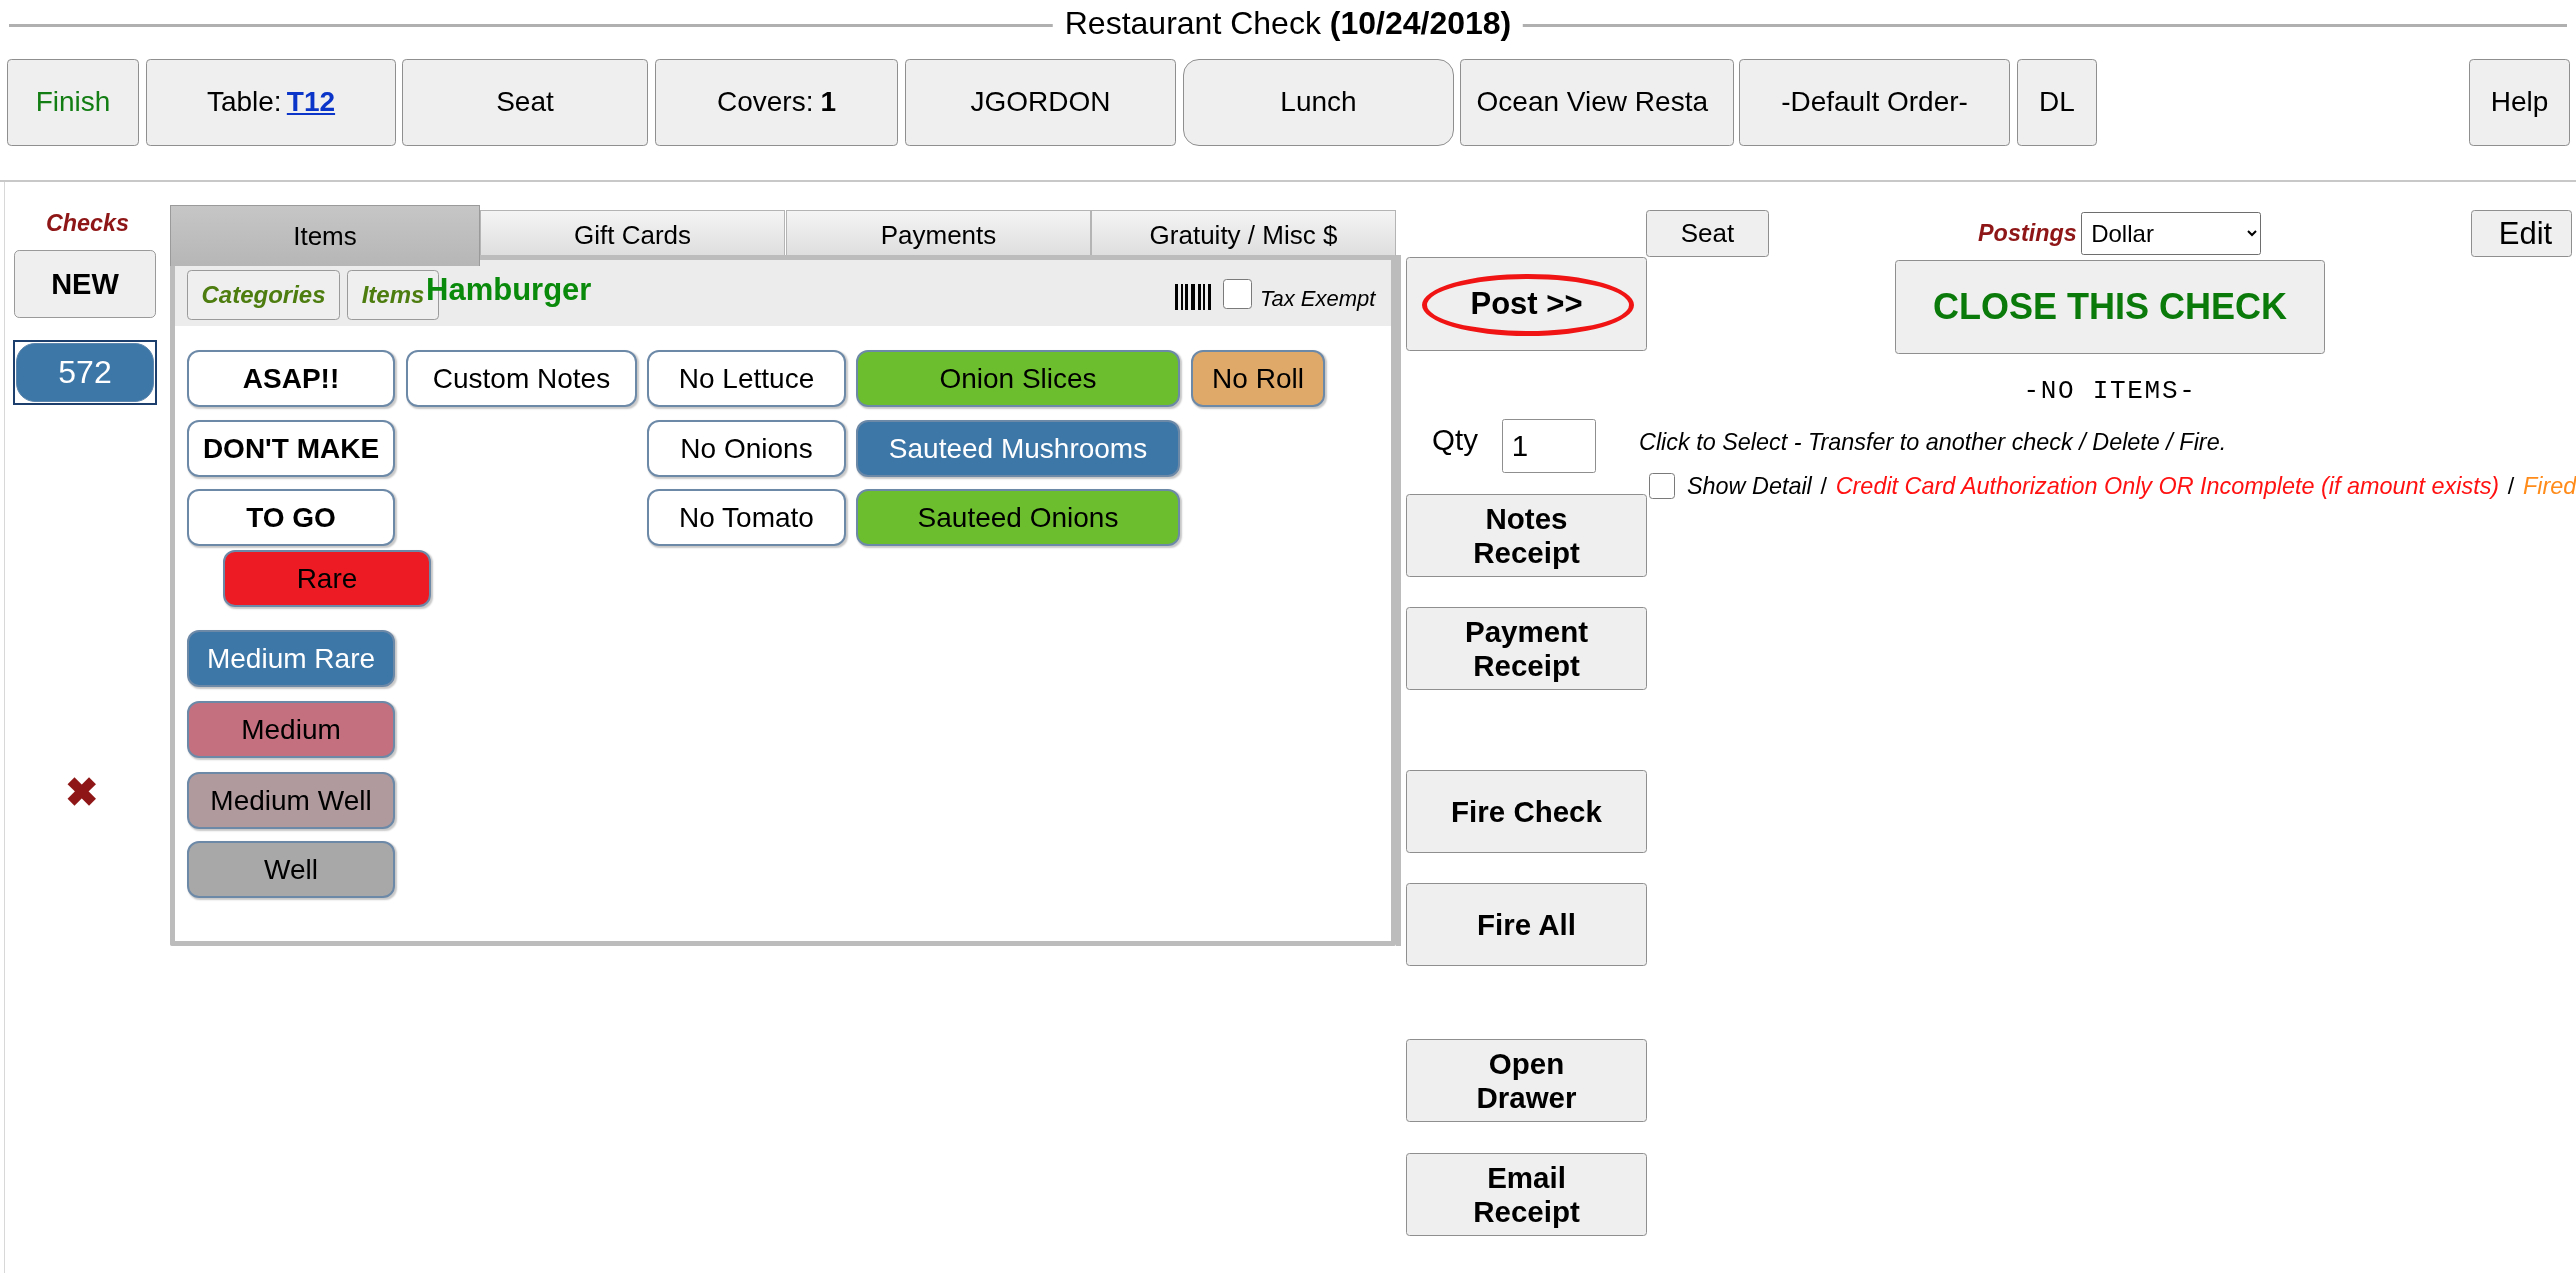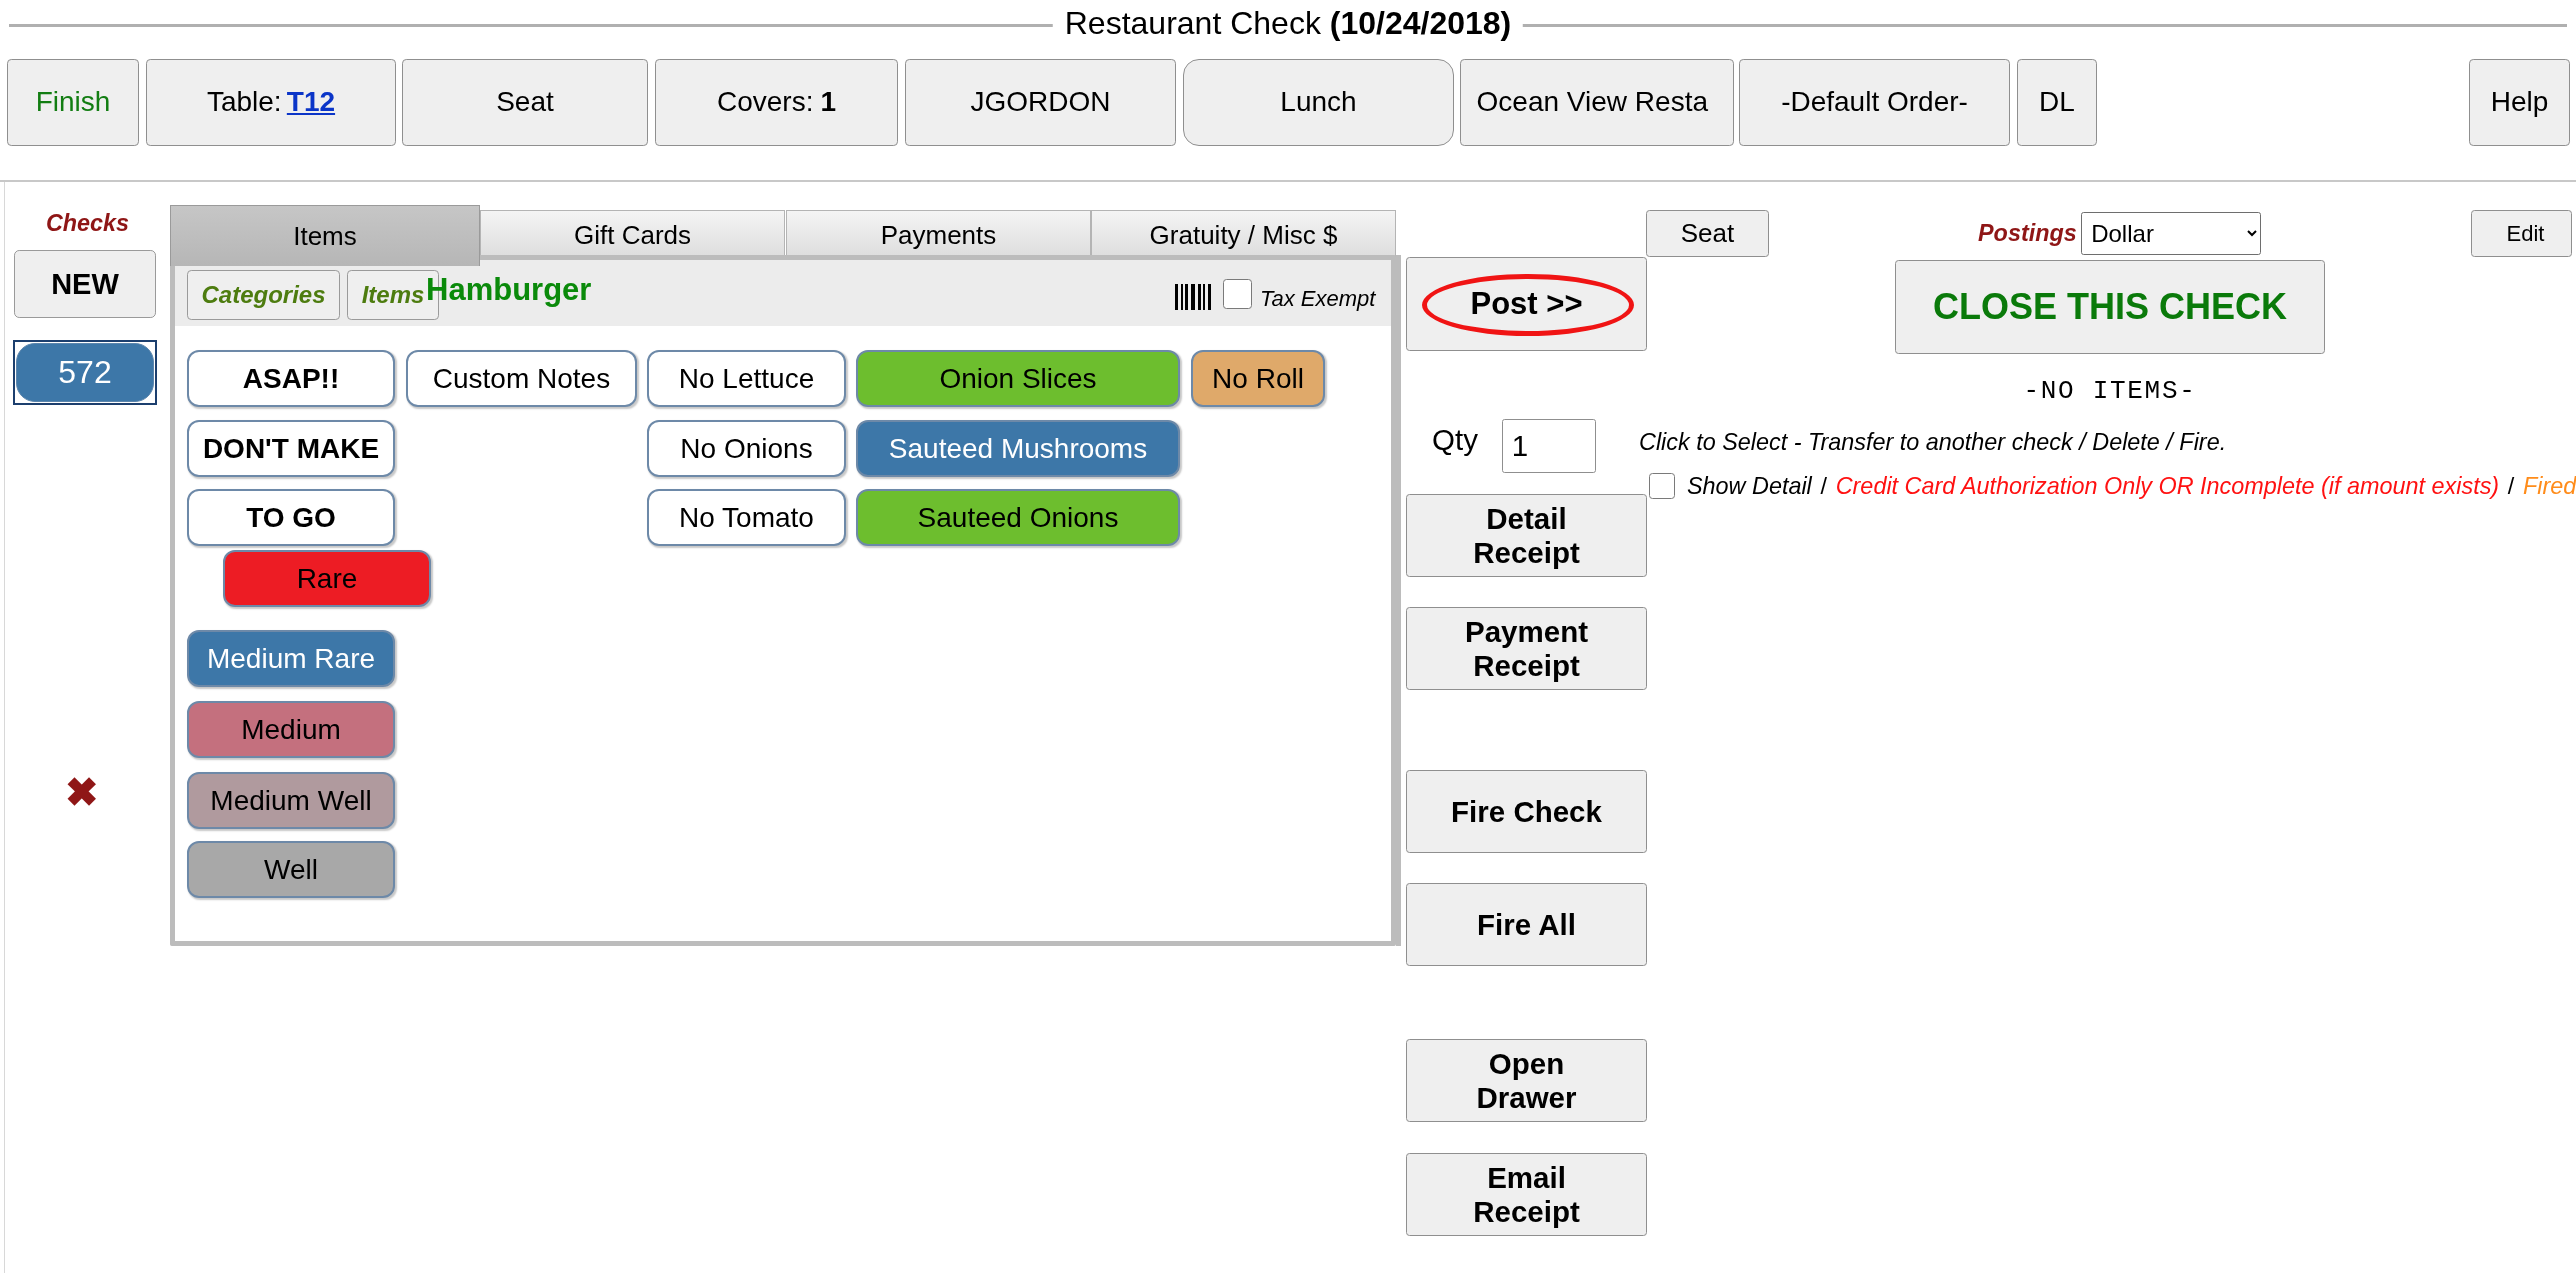--- a/index.html
+++ b/index.html
@@ -329,21 +329,21 @@
     padding: 0 5.2px;
   }
   .edit-btn {
     position: absolute;
     left: 2471px; top: 210px;
     width: 101px; height: 47px;
     background: #efefef;
     border: 1.7px solid #8f8f8f;
     border-radius: 3.5px;
     display: flex; align-items: center; justify-content: center;
-    font-size: 22px;
+    font-size: 31px;
     cursor: pointer;
     padding-left: 8px;
   }
   .close-check {
     position: absolute;
     left: 1895px; top: 260px;
     width: 430px; height: 94px;
     background: #efefef;
     border: 1.7px solid #8f8f8f;
     border-radius: 3.5px;
@@ -492,21 +492,21 @@
     <div class="mod tan" style="left:1016px;top:90px; width:134px; height:57px;">No Roll</div>
   </div>
   <div class="panel-divider"></div>
 
   <div class="post-btn">Post &gt;&gt;</div>
   <div class="post-ellipse"></div>
 
   <div class="qty-label">Qty</div>
   <input class="qty-input" type="text" value="1" style="">
 
-  <div class="act-btn" style="top:494px;height:83px;white-space:pre-line;">Detail
+  <div class="act-btn" style="top:494px;height:83px;white-space:pre-line;">Notes
 Receipt</div>
   <div class="act-btn" style="top:607px;height:83px;white-space:pre-line;">Payment
 Receipt</div>
 
   <div class="act-btn" style="top:770px;height:83px;">Fire Check</div>
   <div class="act-btn" style="top:883px;height:83px;">Fire All</div>
 
   <div class="act-btn" style="top:1039px;height:83px;white-space:pre-line;">Open
 Drawer</div>
   <div class="act-btn" style="top:1153px;height:83px;white-space:pre-line;">Email

